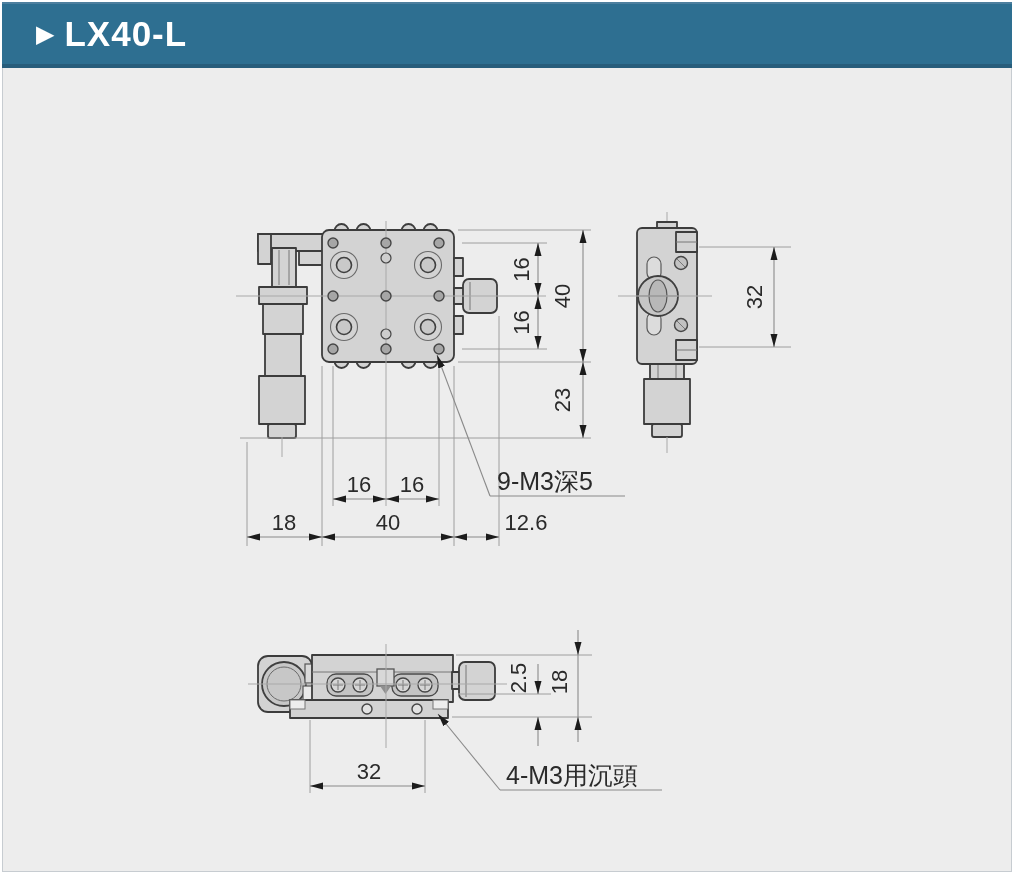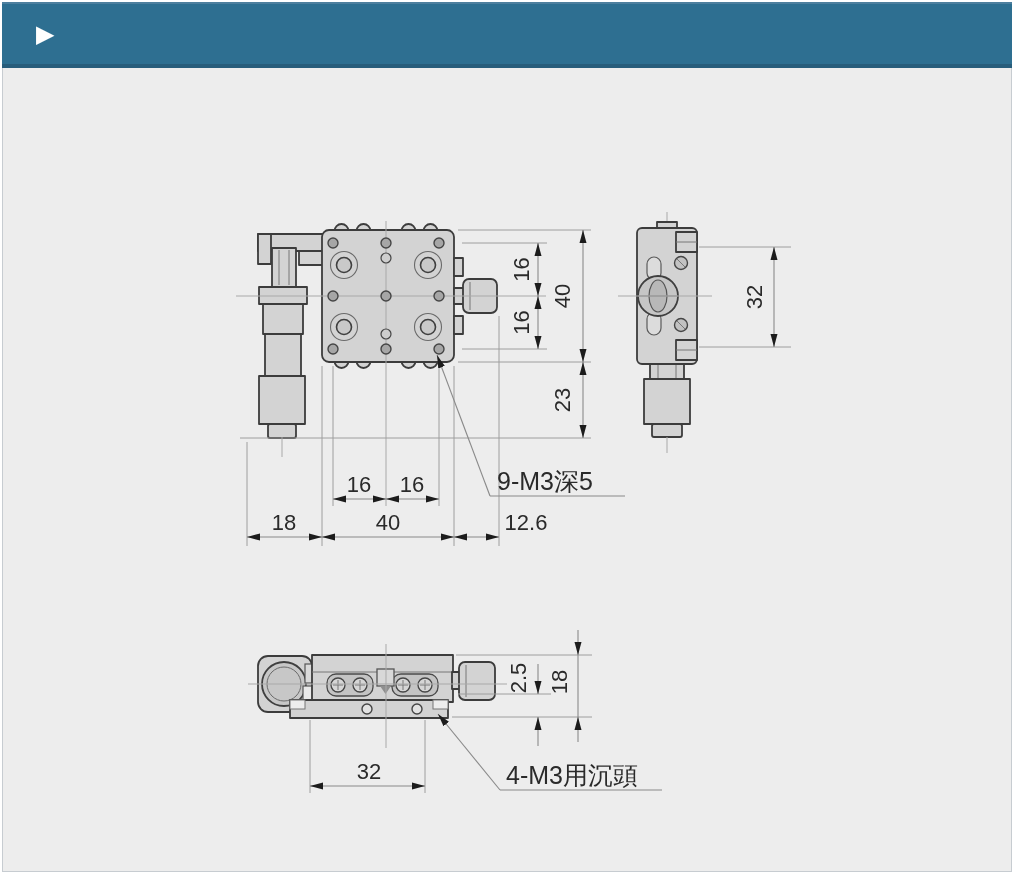--- a/index.html
+++ b/index.html
@@ -23,20 +23,21 @@
   text.ann{font-family:"Liberation Sans","DejaVu Sans",sans-serif;font-size:25px;fill:#2a2a2a;}
 </style>
 </head>
 <body>
 
 <div class="page">
   <div class="frame"></div>
 
   <div class="header">
     <span class="bullet">▶</span>
+    <span class="title">LX40-L</span>
   </div>
 
   <svg width="1020" height="880" viewBox="0 0 1020 880">
     <defs>
       <marker id="ahE" markerWidth="14" markerHeight="9" refX="13" refY="4.5" orient="auto" markerUnits="userSpaceOnUse">
         <path d="M0,1 L13,4.5 L0,8 Z" fill="#1c1c1c"></path>
       </marker>
       <marker id="ahS" markerWidth="14" markerHeight="9" refX="13" refY="4.5" orient="auto-start-reverse" markerUnits="userSpaceOnUse">
         <path d="M0,1 L13,4.5 L0,8 Z" fill="#1c1c1c"></path>
       </marker>

